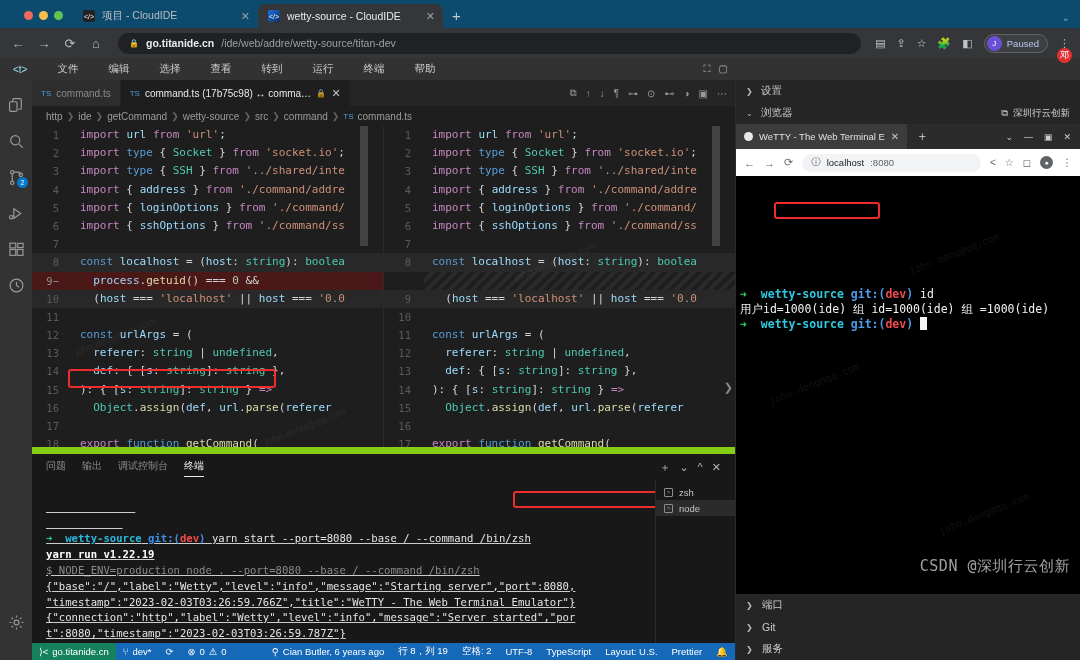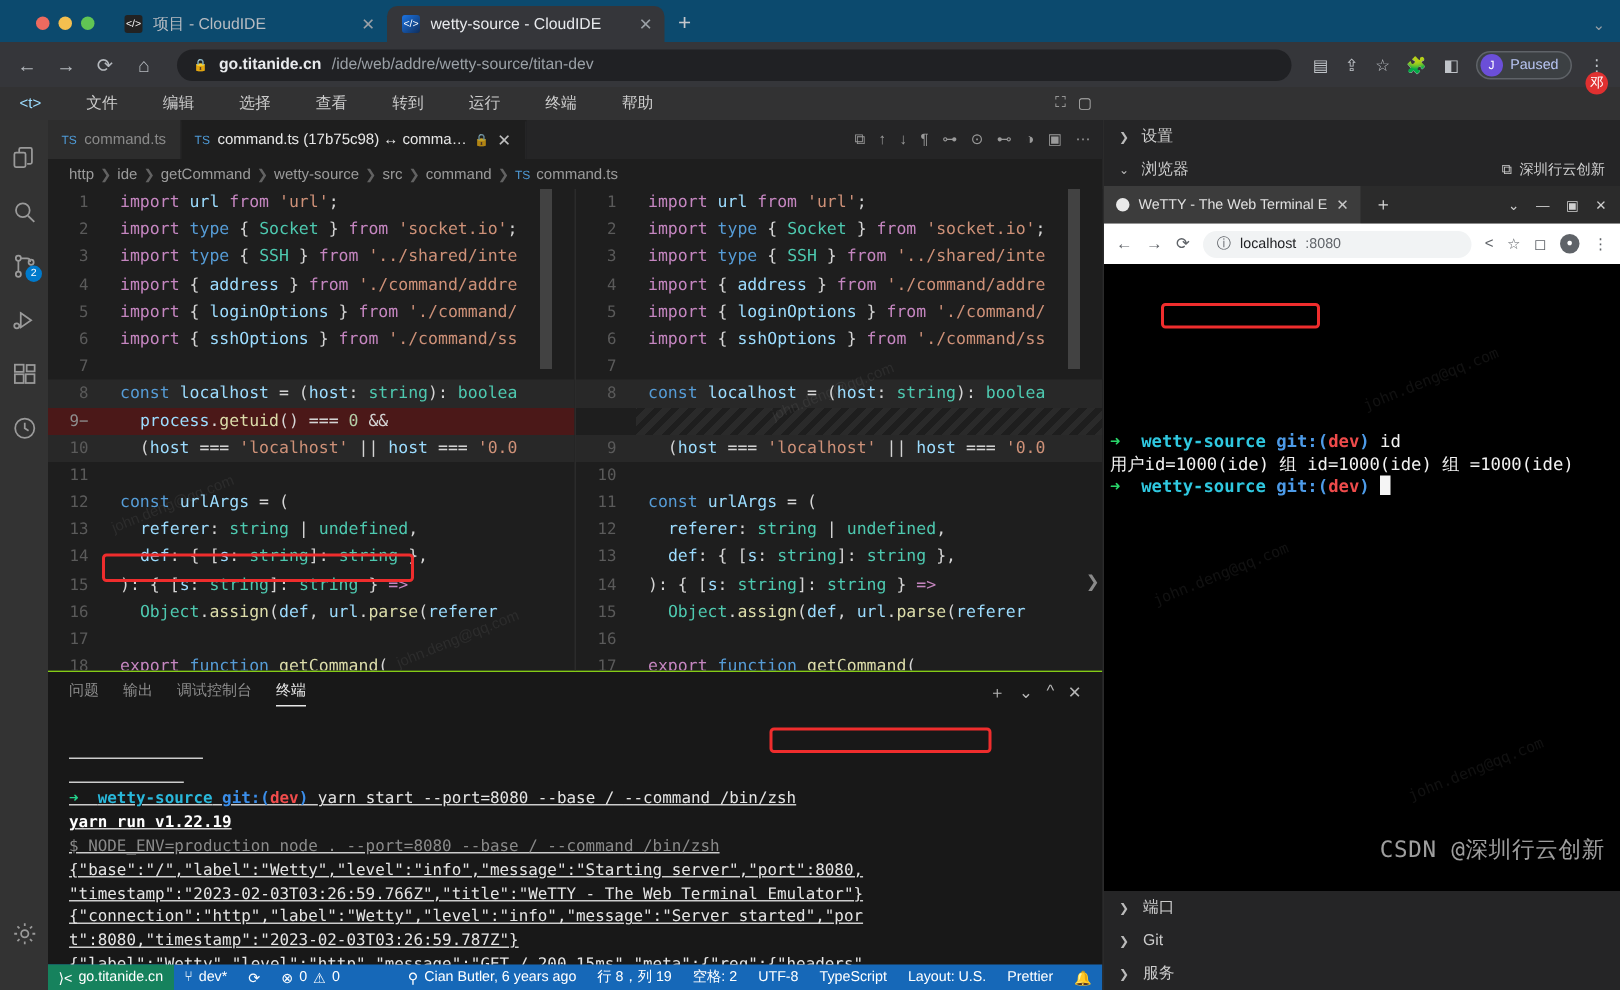--- a/index.html
+++ b/index.html
@@ -143,21 +143,21 @@
 
   .redbox {
     position: absolute; border: 2px solid #ef2d2d; border-radius: 3px;
     pointer-events: none;
   }
   .fold-handle {
     position: absolute; right: 2px; top: 255px; color: #8a8a8a; font-size: 11px;
   }
 
   
-  .panel { height: 196px; background: #181818; display: flex; flex-direction: column; flex: none; border-top: 1px solid #84cc16; }
+  .panel { height: 196px; background: #181818; display: flex; flex-direction: column; flex: none; border-top: 7px solid #84cc16; }
   .panel-head { height: 26px; display: flex; align-items: center; padding: 0 14px; gap: 16px; flex: none; }
   .ptab { font-size: 10px; color: #8c8c8c; position: relative; padding-bottom: 3px; }
   .ptab.active { color: #e7e7e7; }
   .ptab.active::after { content: ""; position: absolute; left: 0; right: 0; bottom: -1px; height: 1px; background: #e7e7e7; }
   .panel-actions { margin-left: auto; display: flex; align-items: center; gap: 9px; color: #b5b5b5; font-size: 11px; }
   .panel-body { flex: 1; display: flex; min-height: 0; }
   .term {
     flex: 1; padding: 4px 0 0 14px; overflow: hidden; position: relative;
     font-family: "DejaVu Sans Mono", "Liberation Mono", monospace;
     font-size: 10.6px; line-height: 15.8px; color: #cccccc; white-space: pre; text-decoration: underline;
@@ -444,20 +444,30 @@
               <span>＋</span>
               <span>⌄</span>
               <span>^</span>
               <span>✕</span>
             </span>
           </div>
           <div class="panel-body">
             <div class="term" id="terminal-output">
               <div class="redbox" style="left:481px; top:11px; width:148px; height:17px;"></div>
             <div><span class="t-green">➜  </span><span class="t-cyan">wetty-source</span><span class="t-blue"> git:(</span><span class="t-red">dev</span><span class="t-blue">) </span><span class="t-white">yarn start --port=8080 --base / </span><span class="t-white">--command /bin/zsh</span></div><div><span class="t-bold">yarn run v1.22.19</span></div><div><span class="t-dim">$ NODE_ENV=production node . --port=8080 --base / --command /bin/zsh</span></div><div><span class="t-white">{"base":"/","label":"Wetty","level":"info","message":"Starting server","port":8080,</span></div><div><span class="t-white">"timestamp":"2023-02-03T03:26:59.766Z","title":"WeTTY - The Web Terminal Emulator"}</span></div><div><span class="t-white">{"connection":"http","label":"Wetty","level":"info","message":"Server started","por</span></div><div><span class="t-white">t":8080,"timestamp":"2023-02-03T03:26:59.787Z"}</span></div><div><span class="t-white">{"label":"Wetty","level":"http","message":"GET / 200 15ms","meta":{"req":{"headers"</span></div></div>
+            <div class="term-tabs">
+              <div class="tt">
+                <span class="ico">&gt;</span>
+                <span>zsh</span>
+              </div>
+              <div class="tt active">
+                <span class="ico">&gt;</span>
+                <span>node</span>
+              </div>
+            </div>
           </div>
         </div>
 
         <div class="status">
           <span class="remote">
             <span>⟩&lt;</span>
             <span>go.titanide.cn</span>
           </span>
           <span class="st">
             <span>⑂</span>

